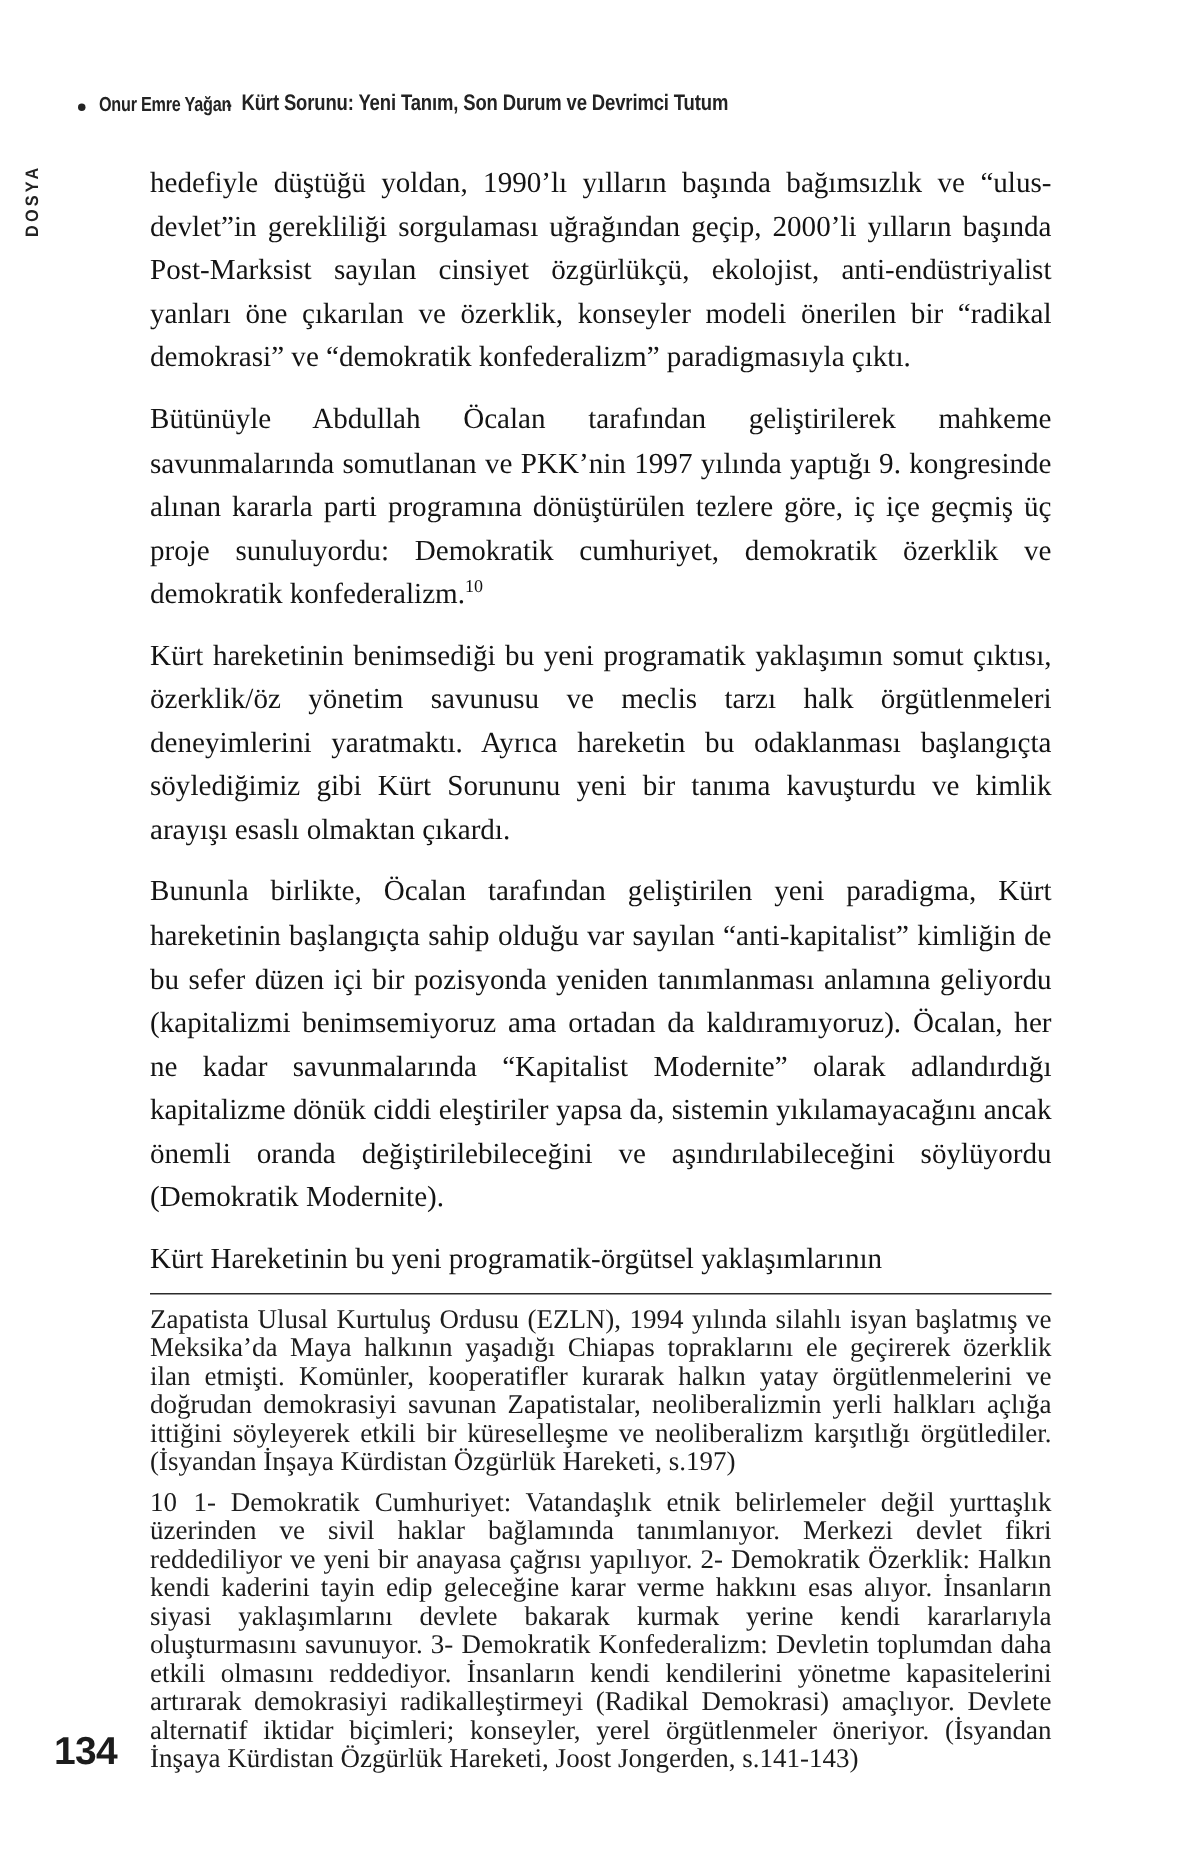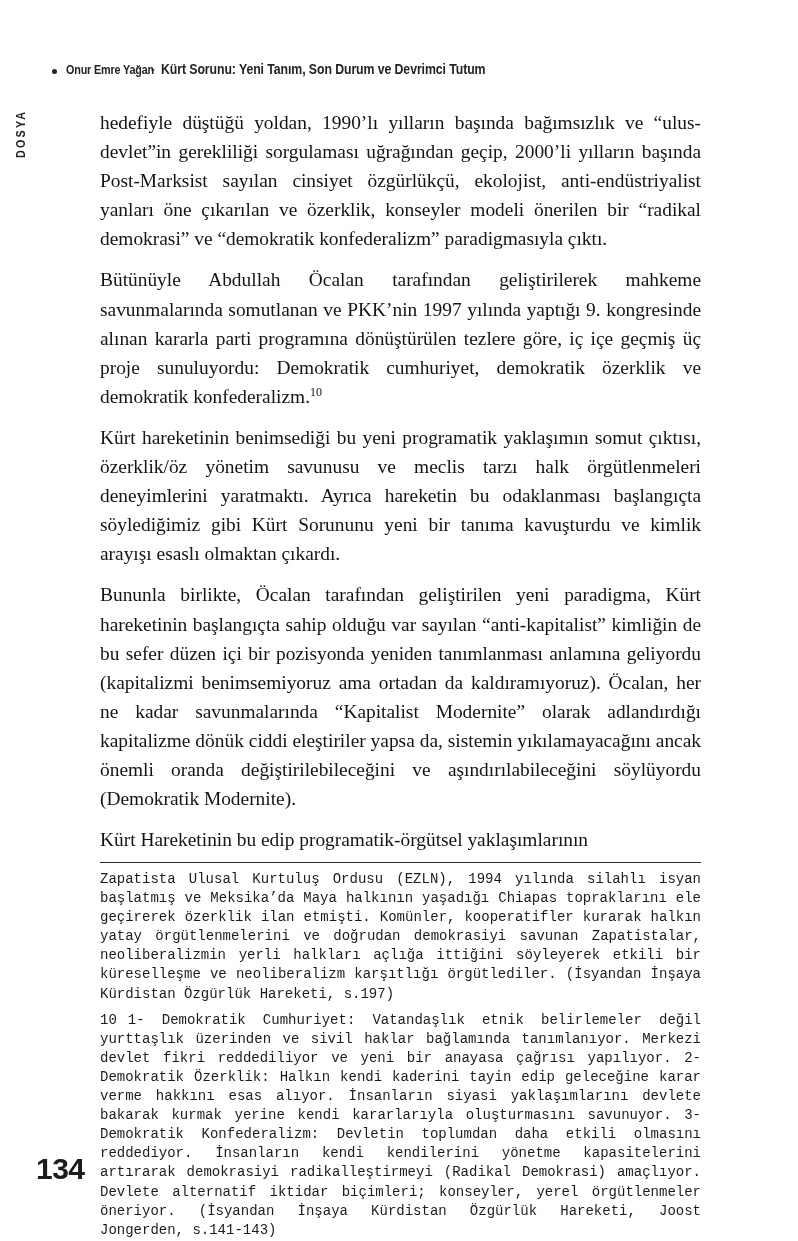--- a/index.html
+++ b/index.html
@@ -132,39 +132,39 @@
     background: #2b2b2b;
   }
   .footnotes {
     position: absolute;
     left: 100px;
     top: 870px;
     width: 601px;
   }
   .footnotes p {
     margin: 0 0 7px 0;
-    font-family: Liberation Mono, monospace;
-    font-size: 14px;
+    font-family: Liberation Serif, serif;
+    font-size: 18px;
     line-height: 19.1px;
     text-align: justify;
     text-justify: inter-word;
     color: #1c1c1c;
     hyphens: none;
   }
   .fn-num {
     margin-right: 11px;
   }
 
   
   .folio {
     position: absolute;
     left: 36px;
     top: 1152px;
     font-family: "Liberation Sans", "DejaVu Sans", sans-serif;
-    font-size: 30px;
+    font-size: 26px;
     font-weight: 700;
     color: #1c1c1c;
     letter-spacing: -0.5px;
   }
 </style>
 </head>
 <body>
 
 <div class="page">
 
@@ -177,21 +177,21 @@
 
   <div class="section-tab">
     <div class="section-tab-inner">DOSYA</div>
   </div>
 
   <div class="body-col">
     <p>hedefiyle düştüğü yoldan, 1990’lı yılların başında bağımsızlık ve “ulus-devlet”in gerekliliği sorgulaması uğrağından geçip, 2000’li yılların başında Post-Marksist sayılan cinsiyet özgürlükçü, ekolojist, anti-endüstriyalist yanları öne çıkarılan ve özerklik, konseyler modeli önerilen bir “radikal demokrasi” ve “demokratik konfederalizm” paradigmasıyla çıktı.</p>
     <p><span>Bütünüyle Abdullah Öcalan tarafından geliştirilerek mahkeme savunmalarında somutlanan ve PKK’nin 1997 yılında yaptığı 9. kongresinde alınan kararla parti programına dönüştürülen tezlere göre, iç içe geçmiş üç proje sunuluyordu: Demokratik cumhuriyet, demokratik özerklik ve demokratik konfederalizm.</span><sup class="fn-ref">10</sup></p>
     <p>Kürt hareketinin benimsediği bu yeni programatik yaklaşımın somut çıktısı, özerklik/öz yönetim savunusu ve meclis tarzı halk örgütlenmeleri deneyimlerini yaratmaktı. Ayrıca hareketin bu odaklanması başlangıçta söylediğimiz gibi Kürt Sorununu yeni bir tanıma kavuşturdu ve kimlik arayışı esaslı olmaktan çıkardı.</p>
     <p>Bununla birlikte, Öcalan tarafından geliştirilen yeni paradigma, Kürt hareketinin başlangıçta sahip olduğu var sayılan “anti-kapitalist” kimliğin de bu sefer düzen içi bir pozisyonda yeniden tanımlanması anlamına geliyordu (kapitalizmi benimsemiyoruz ama ortadan da kaldıramıyoruz). Öcalan, her ne kadar savunmalarında “Kapitalist Modernite” olarak adlandırdığı kapitalizme dönük ciddi eleştiriler yapsa da, sistemin yıkılamayacağını ancak önemli oranda değiştirilebileceğini ve aşındırılabileceğini söylüyordu (Demokratik Modernite).</p>
-    <p class="last-line-full">Kürt Hareketinin bu edip programatik-örgütsel yaklaşımlarının</p>
+    <p class="last-line-full">Kürt Hareketinin bu yeni programatik-örgütsel yaklaşımlarının</p>
   </div>
 
   <div class="fn-rule"></div>
 
   <div class="footnotes">
     <p>Zapatista Ulusal Kurtuluş Ordusu (EZLN), 1994 yılında silahlı isyan başlatmış ve Meksika’da Maya halkının yaşadığı Chiapas topraklarını ele geçirerek özerklik ilan etmişti. Komünler, kooperatifler kurarak halkın yatay örgütlenmelerini ve doğrudan demokrasiyi savunan Zapatistalar, neoliberalizmin yerli halkları açlığa ittiğini söyleyerek etkili bir küreselleşme ve neoliberalizm karşıtlığı örgütlediler. (İsyandan İnşaya Kürdistan Özgürlük Hareketi, s.197)</p>
     <p><span class="fn-num">10</span><span>1- Demokratik Cumhuriyet: Vatandaşlık etnik belirlemeler değil yurttaşlık üzerinden ve sivil haklar bağlamında tanımlanıyor. Merkezi devlet fikri reddediliyor ve yeni bir anayasa çağrısı yapılıyor. 2- Demokratik Özerklik: Halkın kendi kaderini tayin edip geleceğine karar verme hakkını esas alıyor. İnsanların siyasi yaklaşımlarını devlete bakarak kurmak yerine kendi kararlarıyla oluşturmasını savunuyor. 3- Demokratik Konfederalizm: Devletin toplumdan daha etkili olmasını reddediyor. İnsanların kendi kendilerini yönetme kapasitelerini artırarak demokrasiyi radikalleştirmeyi (Radikal Demokrasi) amaçlıyor. Devlete alternatif iktidar biçimleri; konseyler, yerel örgütlenmeler öneriyor. (İsyandan İnşaya Kürdistan Özgürlük Hareketi, Joost Jongerden, s.141-143)</span></p>
   </div>
 
   <div class="folio">134</div>

